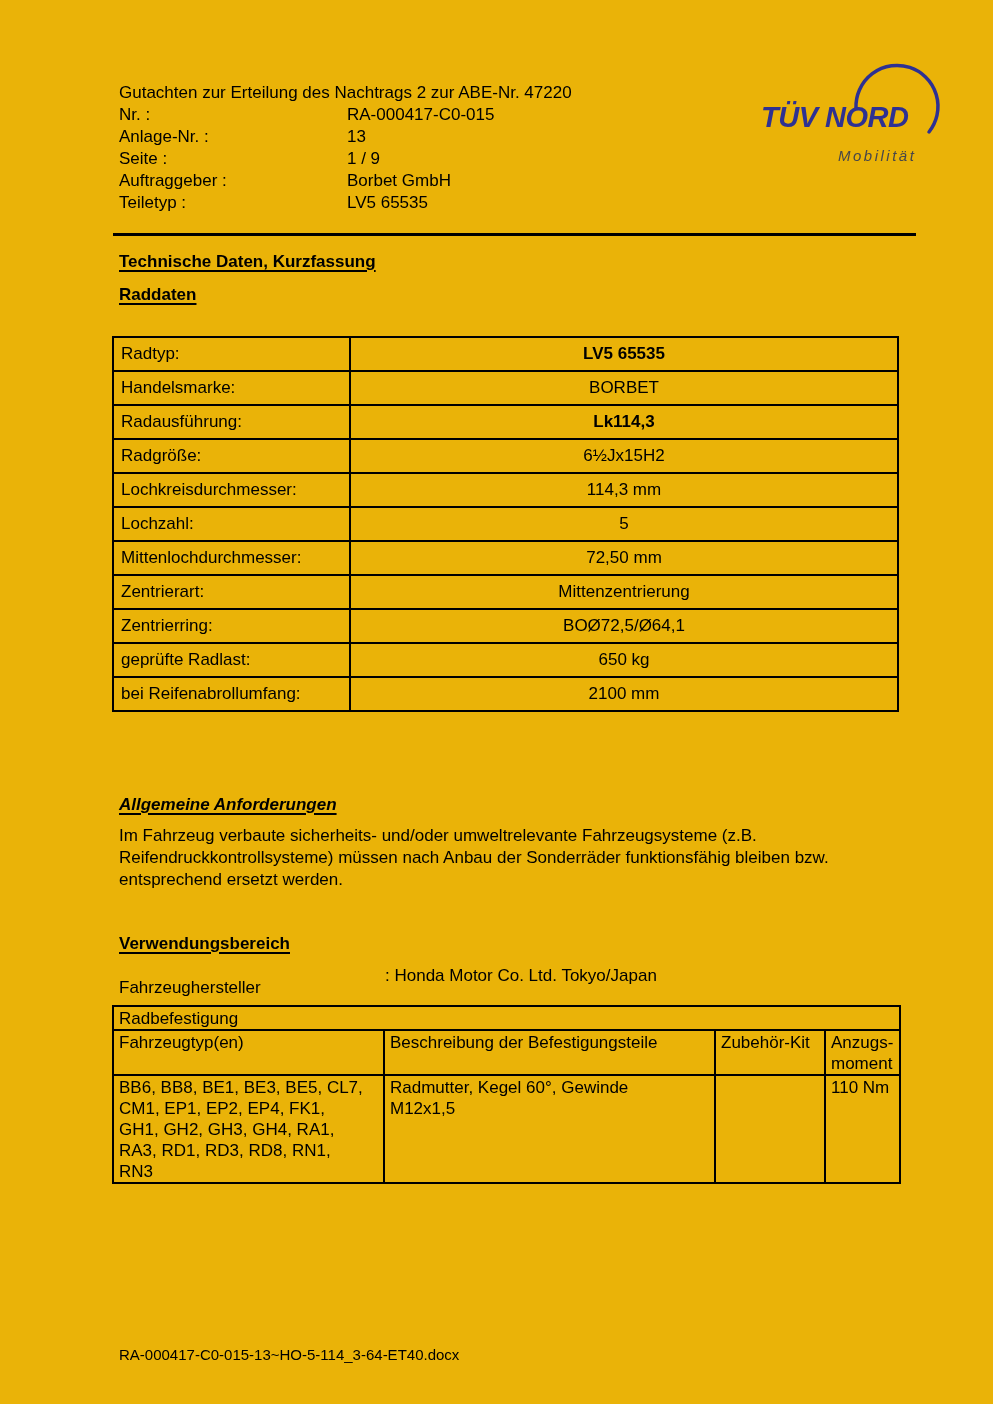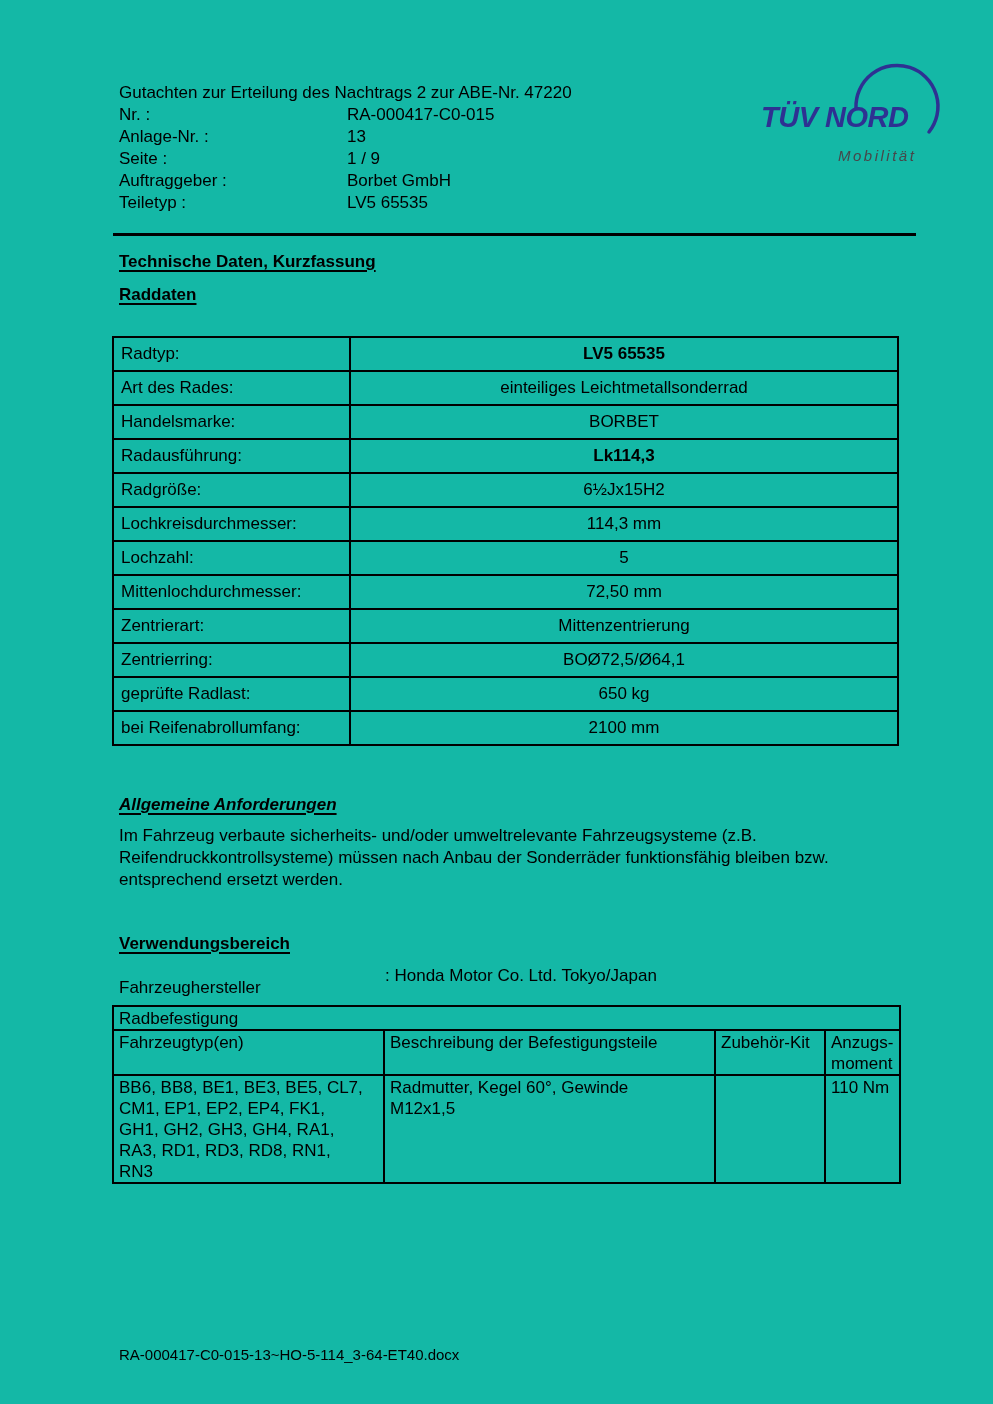--- a/index.html
+++ b/index.html
@@ -1,18 +1,18 @@
 <!DOCTYPE html>
 <html><head>
 <meta charset="utf-8">
 <style>
   html,body { margin:0; padding:0; background:#e8e8e8; }
   .page {
     position:relative; width:993px; height:1404px; margin:0 auto;
-    background:#14b8a6; color:#000;
+    background:#eab308; color:#000;
     font-family:"Liberation Sans", sans-serif; font-size:17px;
     overflow:hidden;
   }
 
   
   .doc-header { position:absolute; left:119px; top:82px; line-height:22px; }
   .doc-header .hrow { display:flex; }
   .doc-header .hlabel { width:228px; flex:0 0 228px; }
 
   
@@ -102,24 +102,20 @@
   <div class="rule"></div>
 
   <div class="heading h-technical">Technische Daten, Kurzfassung</div>
   <div class="heading h-raddaten">Raddaten</div>
 
   <table class="t1">
     <tbody>
         <tr>
           <td class="t1-label">Radtyp:</td>
           <td class="t1-value bold">LV5 65535</td>
-        </tr>
-        <tr>
-          <td class="t1-label">Art des Rades:</td>
-          <td class="t1-value">einteiliges Leichtmetallsonderrad</td>
         </tr>
         <tr>
           <td class="t1-label">Handelsmarke:</td>
           <td class="t1-value">BORBET</td>
         </tr>
         <tr>
           <td class="t1-label">Radausführung:</td>
           <td class="t1-value bold">Lk114,3</td>
         </tr>
         <tr>

